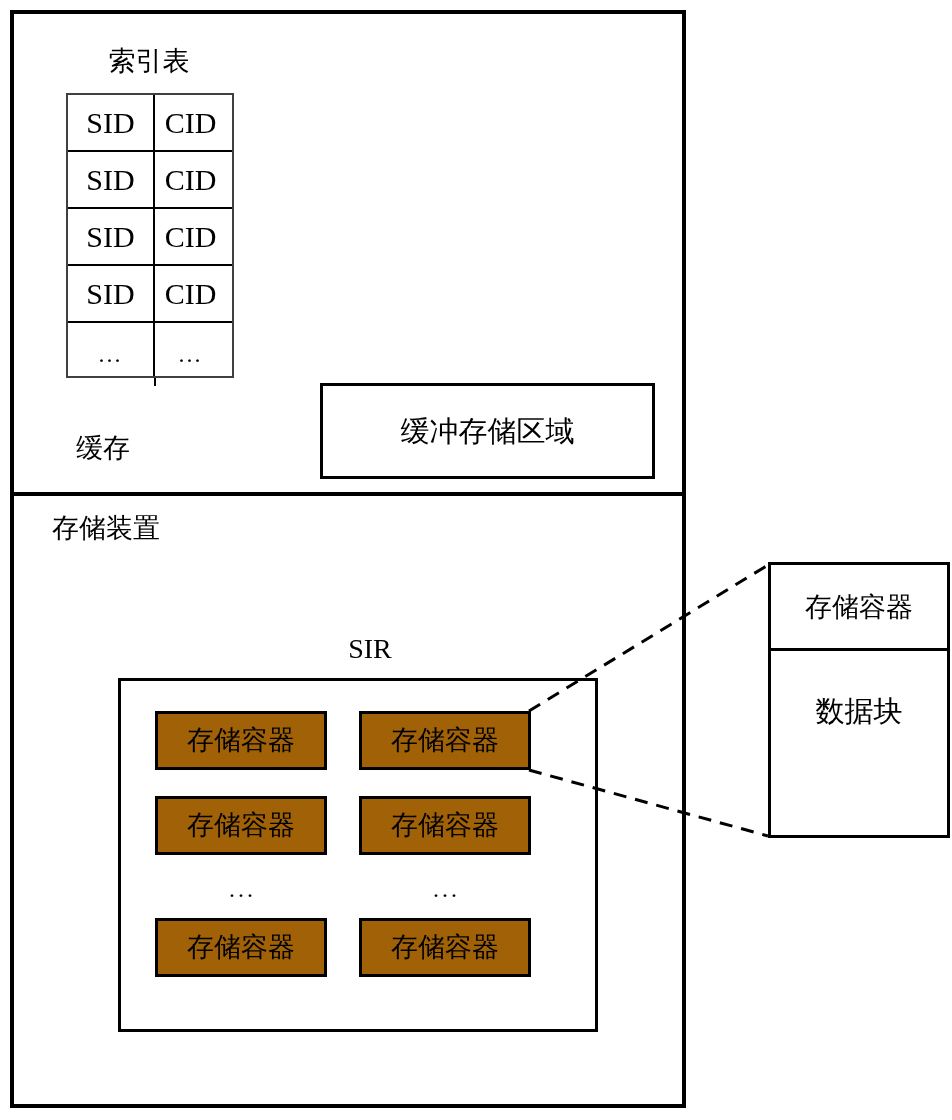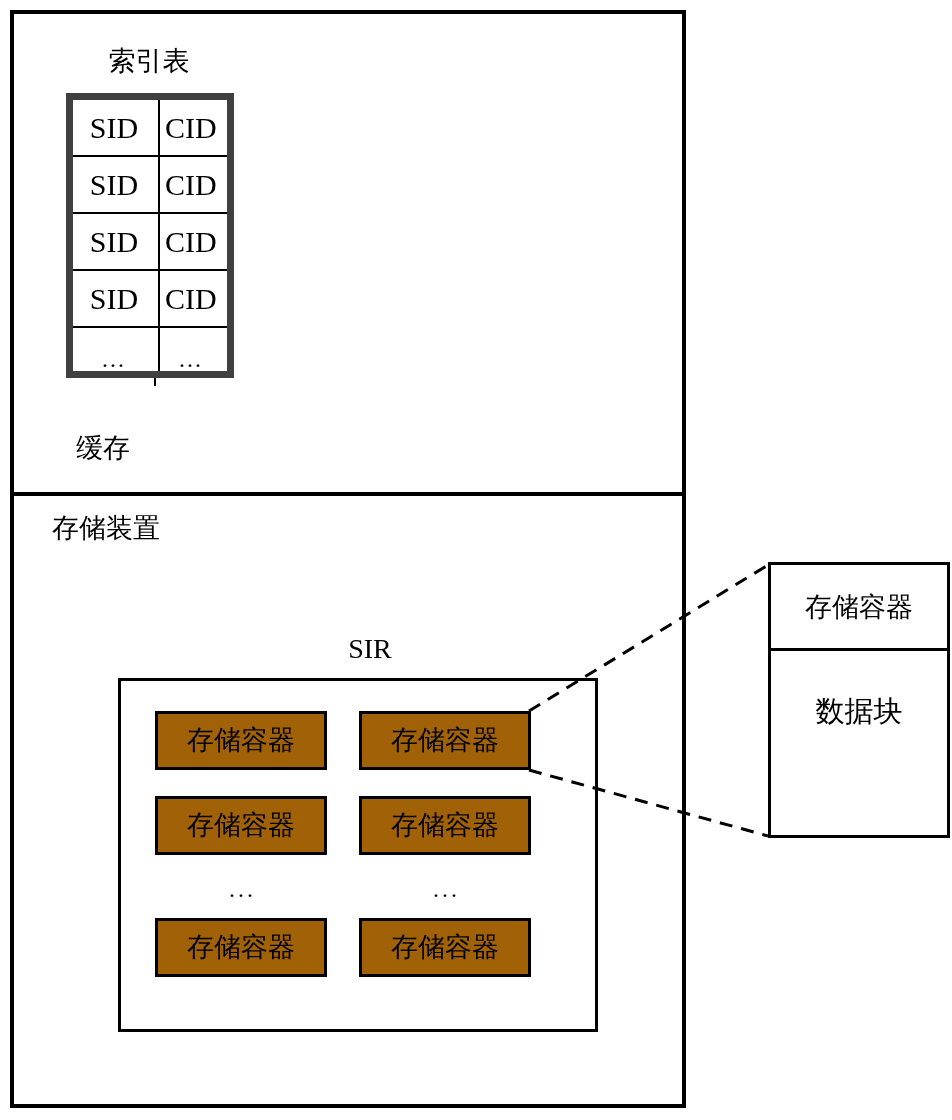--- a/index.html
+++ b/index.html
@@ -49,21 +49,21 @@
     text-align: center;
     font-size: 27px;
     line-height: 34px;
     white-space: nowrap;
   }
   .index-table {
     left: 66px;
     top: 93px;
     width: 168px;
     height: 285px;
-    border: 7px solid #404040;
+    border: 2px solid #404040;
     background: #ffffff;
   }
   .index-table-inner {
     position: absolute;
     inset: 0;
   }
   .itrow {
     position: absolute;
     left: 0;
     width: 100%;
@@ -285,20 +285,23 @@
         <div class="itcell right dots">...</div>
       </div>
 
       <div class="it-vline" style="left:85px;"></div>
     </div>
   </div>
   <div class="abs it-vstub"></div>
 
   <div class="abs cache-label">缓存</div>
 
+  <div class="abs buffer-box">
+    <span class="label">缓冲存储区域</span>
+  </div>
 
   <div class="abs storage-device-label">存储装置</div>
 
   <div class="abs sir-title">SIR</div>
 
   <div class="abs sir-box">
 
     <div class="abs container-box" style="left:34px; top:30px; width:172px; height:59px;">
       <span class="label">存储容器</span>
     </div>

